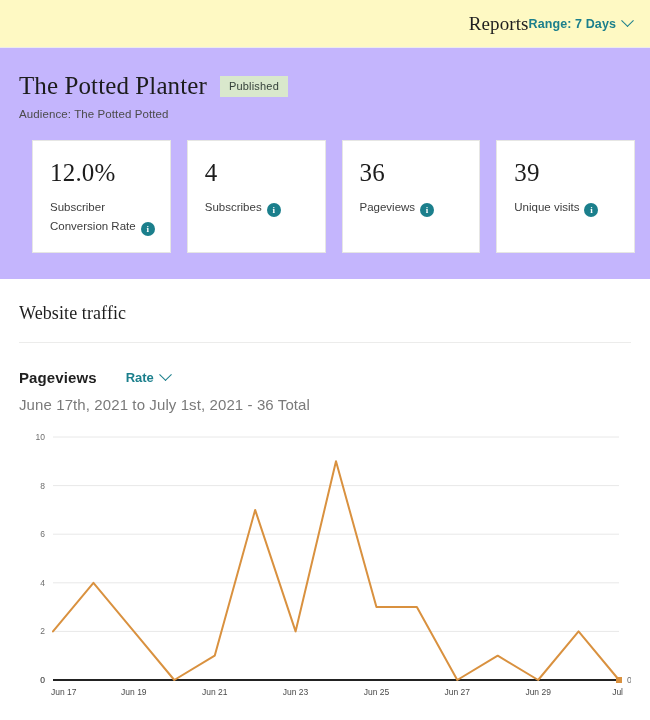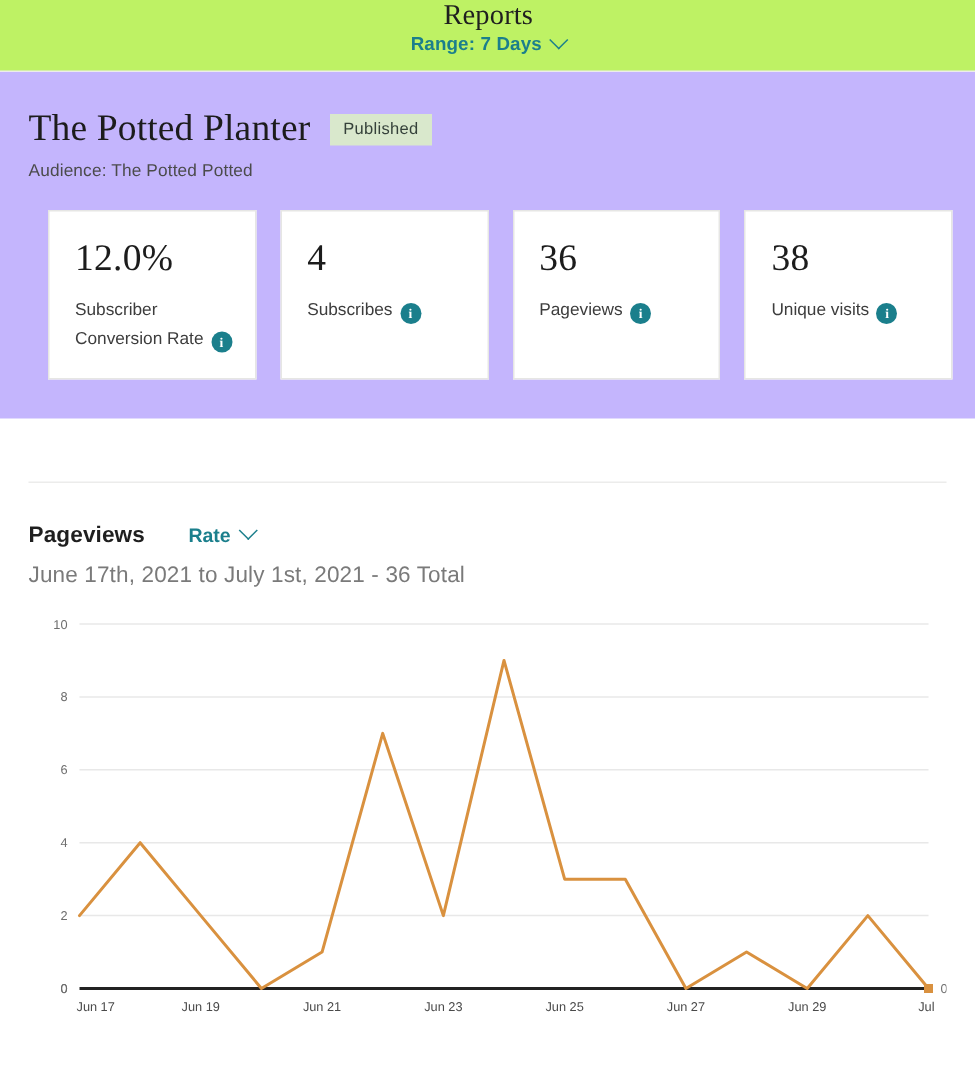--- a/index.html
+++ b/index.html
@@ -11,25 +11,24 @@
     color: #2b2b2b;
     overflow: hidden;
   }
   .page { width: 650px; height: 720px; position: relative; background: #fff; }
 
   
   .topbar {
     height: 48px;
     display: flex;
     align-items: center;
-    justify-content: flex-start;
+    justify-content: flex-end;
     padding: 0 18px 0 19px;
     border-bottom: 1px solid #ececeb;
-    background: #bef264;
-    flex-direction: column;
+    background: #fef9c3;
   }
   .topbar-title {
     font-family: "Liberation Serif", serif;
     font-size: 19px;
     letter-spacing: .1px;
     color: #1f1f1f;
   }
   .range-select {
     display: flex;
     align-items: center;
@@ -214,27 +213,28 @@
       </div>
       <div class="card">
         <div class="card-value">4</div>
         <div class="card-label"><span>Subscribes</span><span class="info-icon">i</span></div>
       </div>
       <div class="card">
         <div class="card-value">36</div>
         <div class="card-label"><span>Pageviews</span><span class="info-icon">i</span></div>
       </div>
       <div class="card">
-        <div class="card-value">38</div>
+        <div class="card-value">39</div>
         <div class="card-label"><span>Unique visits</span><span class="info-icon">i</span></div>
       </div>
     </div>
   </div>
 
   <div class="traffic">
+    <div class="traffic-heading">Website traffic</div>
     <div class="hr"></div>
 
     <div class="chart-head">
       <div class="chart-title">Pageviews</div>
       <div class="freq-select">
         <span>Rate</span>
         <span class="chev"></span>
       </div>
     </div>
     <div class="chart-sub">June 17th, 2021 to July 1st, 2021 - 36 Total</div>

